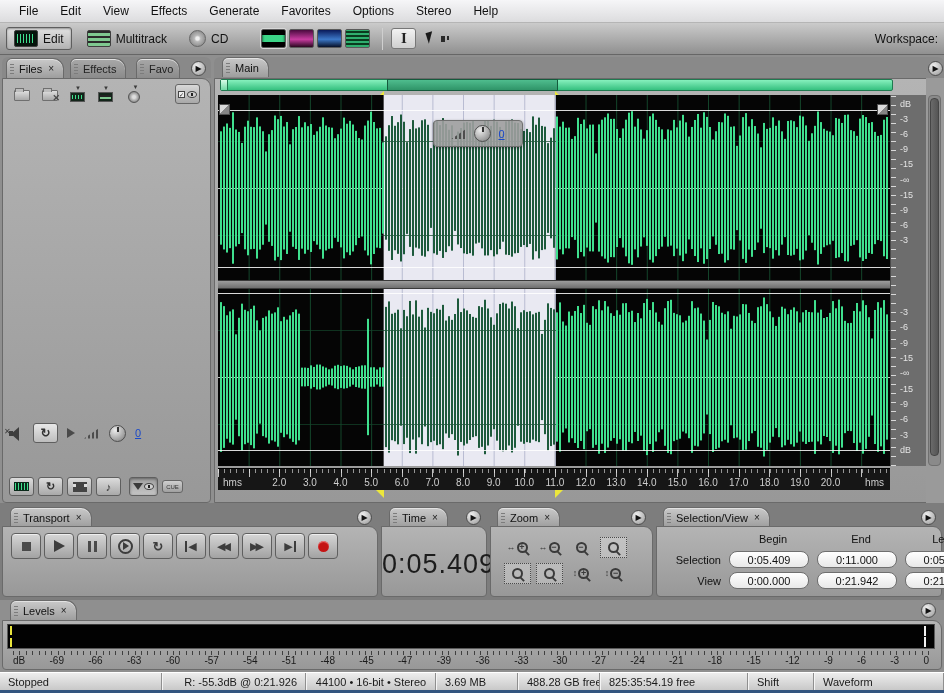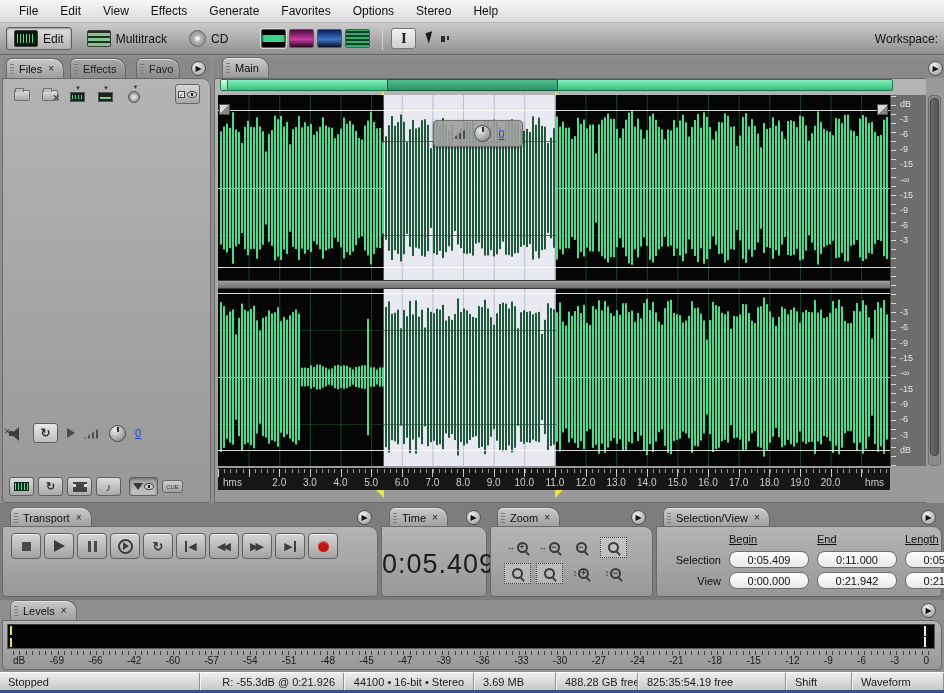--- a/index.html
+++ b/index.html
@@ -138,38 +138,38 @@
   .tico-record{width:11px;height:11px;border-radius:50%;background:#c41414;box-shadow:inset 0 1px 1px #f08080;}
   .timeval{position:absolute;left:0;right:0;top:22px;text-align:center;font-size:27px;color:#1c1c1c;letter-spacing:1px;}
   .zgrid{position:absolute;left:10px;top:7px;display:grid;grid-template-columns:repeat(4,32px);grid-auto-rows:26px;align-items:center;justify-items:center;}
   .zbtn{width:27px;height:21px;display:flex;align-items:center;justify-content:center;gap:1px;position:relative;}
   .mag{width:11px;height:11px;border:2px solid #3a3a3a;border-radius:50%;position:relative;display:flex;align-items:center;justify-content:center;}
   .mag::after{content:"";position:absolute;width:6px;height:2px;background:#3a3a3a;transform:rotate(45deg);bottom:-3px;right:-4px;}
   .msign{font-size:9px;font-weight:bold;color:#3a3a3a;line-height:1;}
   .zmod{font-size:9px;color:#3a3a3a;}
   .zbtn.dotted{border:1px dotted #4a4a4a;background:rgba(255,255,255,.25);}
   .svhead{position:absolute;left:72px;top:6px;display:flex;font-size:11px;color:#111;}
-  .svhead div{width:88px;text-align:left;text-decoration:underline;}
+  .svhead div{width:88px;text-align:center;}
   .svrow{position:absolute;left:0;display:flex;align-items:center;}
   .svlabel{width:68px;text-align:right;font-size:11px;color:#111;padding-right:4px;}
   .svfield{width:80px;height:17px;margin:0 4px;background:linear-gradient(#ffffff,#e8e8e8);border:1px solid #6f6f6f;border-radius:8px;font-size:11px;color:#111;display:flex;align-items:center;justify-content:center;}
 
   
   .meter{position:absolute;left:4px;top:3px;width:928px;height:25px;background:#020202;border:1px solid #5a5a5a;border-top-color:#3a3a3a;}
   .meter .sliver{position:absolute;left:2px;top:1px;bottom:1px;width:2px;background:linear-gradient(0deg,#e8e43c,#e8e43c 45%,transparent 45% 55%,#e8e43c 55%);}
   .meter .clip{position:absolute;right:8px;top:1px;width:2px;height:10px;background:#f0f0f0;}
   .meter .clip2{top:auto;bottom:1px;}
   .lvscale{position:absolute;left:4px;top:30px;width:928px;height:16px;}
   .lvscale::before{content:"";position:absolute;left:6px;right:6px;top:0;height:4px;background:repeating-linear-gradient(90deg,#3f3f3f 0 1px,transparent 1px 6.4px);}
   .lvlabels{position:absolute;left:0;right:0;top:4px;display:flex;justify-content:space-between;padding:0 6px;font-size:10px;color:#1a1a1a;}
 
   
   .statusbar{left:0;top:672px;width:944px;height:19px;background:linear-gradient(#ededed,#c6c6c6);border-top:1px solid #fff;display:flex;font-size:11px;color:#1a1a1a;}
   .sseg{display:flex;align-items:center;padding:0 8px;border-left:1px solid #f4f4f4;border-right:1px solid #8f8f8f;white-space:nowrap;overflow:hidden;}
-  .sseg0{width:200px;border-left:none;}
+  .sseg0{width:162px;border-left:none;}
   .sseg1{width:144px;justify-content:flex-end;}
   .sseg2{width:130px;justify-content:center;}
   .sseg3{width:82px;}
   .sseg4{width:82px;}
   .sseg5{width:148px;}
   .sseg6{width:66px;}
   .sseg7{flex:1;}
 </style>
 </head>
 <body>
@@ -968,21 +968,21 @@
     <div class="meter">
       <span class="sliver"></span>
       <span class="clip"></span>
       <span class="clip clip2"></span>
     </div>
     <div class="lvscale">
       <div class="lvlabels" id="levels-scale">
           <span>dB</span>
           <span>-69</span>
           <span>-66</span>
-          <span>-42</span>
+          <span>-63</span>
           <span>-60</span>
           <span>-57</span>
           <span>-54</span>
           <span>-51</span>
           <span>-48</span>
           <span>-45</span>
           <span>-47</span>
           <span>-39</span>
           <span>-36</span>
           <span>-33</span>

